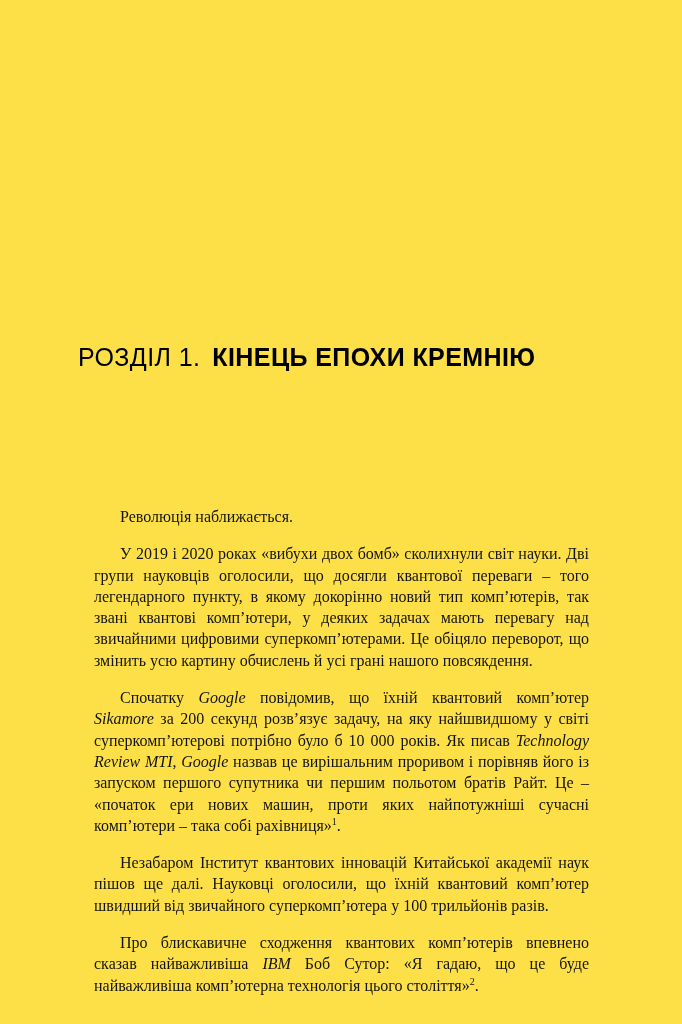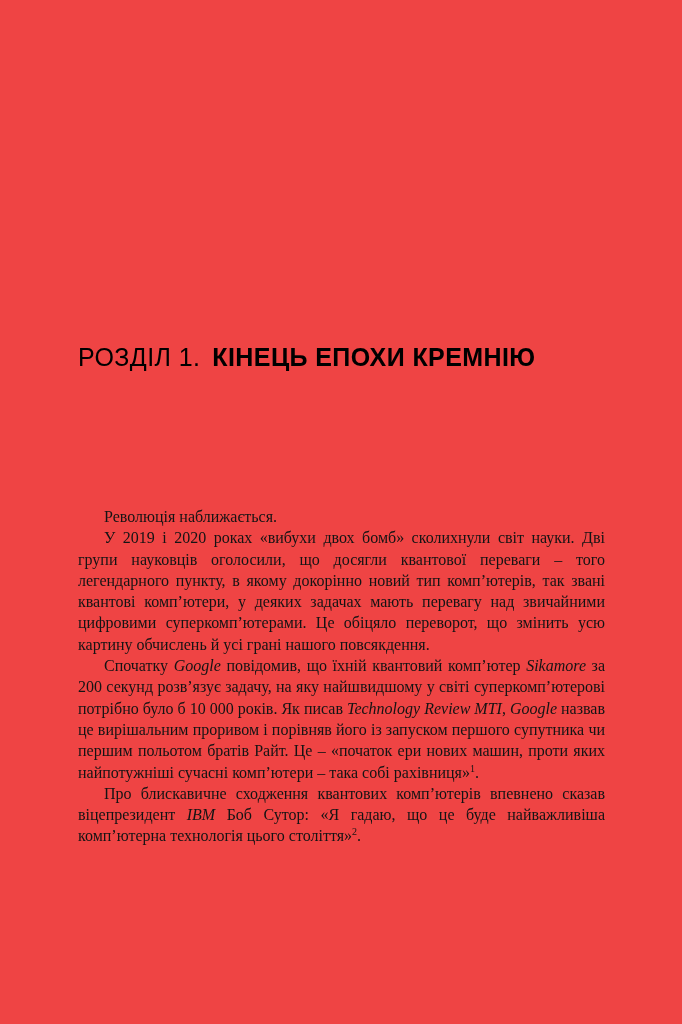--- a/index.html
+++ b/index.html
@@ -12,21 +12,21 @@
     height: 1024px;
     overflow: hidden;
     font-family: "Liberation Serif", "DejaVu Serif", serif;
     color: #111111;
   }
   .page {
     box-sizing: border-box;
     width: 682px;
     height: 1024px;
     padding: 343px 77px 0 78px;
-    background: #ef4444;
+    background: #fde047;
   }
   .chapter-heading {
     margin: 0;
     font-family: "Liberation Sans", "DejaVu Sans", sans-serif;
     font-size: 25px;
     line-height: 29px;
     font-weight: 400;
     color: #000000;
     letter-spacing: 0.4px;
     white-space: nowrap;
@@ -39,21 +39,21 @@
     margin-left: 12px;
   }
   .body-text {
     margin-top: 134px;
     font-size: 16px;
     line-height: 21.3px;
     text-align: justify;
     color: #141414;
   }
   .body-text p {
-    margin: 0;
+    margin: 16px;
     padding: 0;
     text-indent: 26px;
   }
   .body-text i {
   }
   .body-text sup {
     font-size: 10px;
     line-height: 0;
     vertical-align: super;
   }
@@ -62,15 +62,16 @@
 <body>
 
 <div class="page">
   <h1 class="chapter-heading">
     <span class="chapter-number">РОЗДІЛ 1.</span><span class="chapter-title">КІНЕЦЬ ЕПОХИ КРЕМНІЮ</span>
   </h1>
   <div class="body-text">
       <p><span>Революція наближається.</span></p>
       <p><span>У 2019 і 2020 роках «вибухи двох бомб» сколихнули світ науки. Дві групи науковців оголосили, що досягли квантової переваги – того легендарного пункту, в якому докорінно новий тип комп’ютерів, так звані квантові комп’ютери, у деяких задачах мають перевагу над звичайними цифровими суперкомп’ютерами. Це обіцяло переворот, що змінить усю картину обчислень й усі грані нашого повсякдення.</span></p>
       <p><span>Спочатку </span><i>Google</i><span> повідомив, що їхній квантовий комп’ютер </span><i>Sikamore</i><span> за 200 секунд розв’язує задачу, на яку найшвидшому у світі суперкомп’ютерові потрібно було б 10 000 років. Як писав </span><i>Technology Review MTI</i><span>, </span><i>Google</i><span> назвав це вирішальним проривом і порівняв його із запуском першого супутника чи першим польотом братів Райт. Це – «початок ери нових машин, проти яких найпотужніші сучасні комп’ютери – така собі рахівниця»</span><sup>1</sup><span>.</span></p>
-      <p><span>Про блискавичне сходження квантових комп’ютерів впевнено сказав віцепрезидент </span><i>IBM</i><span> Боб Сутор: «Я гадаю, що це буде найважливіша комп’ютерна технологія цього століття»</span><sup>2</sup><span>.</span></p>
+      <p><span>Незабаром Інститут квантових інновацій Китайської академії наук пішов ще далі. Науковці оголосили, що їхній квантовий комп’ютер швидший від звичайного суперкомп’ютера у 100 трильйонів разів.</span></p>
+      <p><span>Про блискавичне сходження квантових комп’ютерів впевнено сказав найважливіша </span><i>IBM</i><span> Боб Сутор: «Я гадаю, що це буде найважливіша комп’ютерна технологія цього століття»</span><sup>2</sup><span>.</span></p>
     </div>
 </div>
 
 </body></html>

